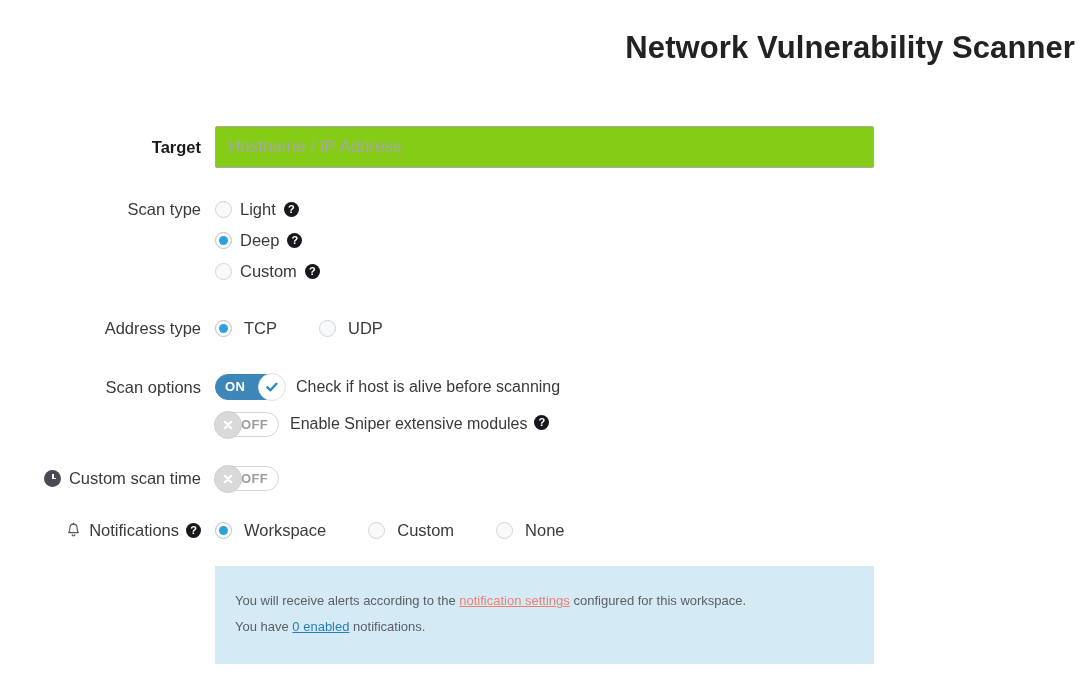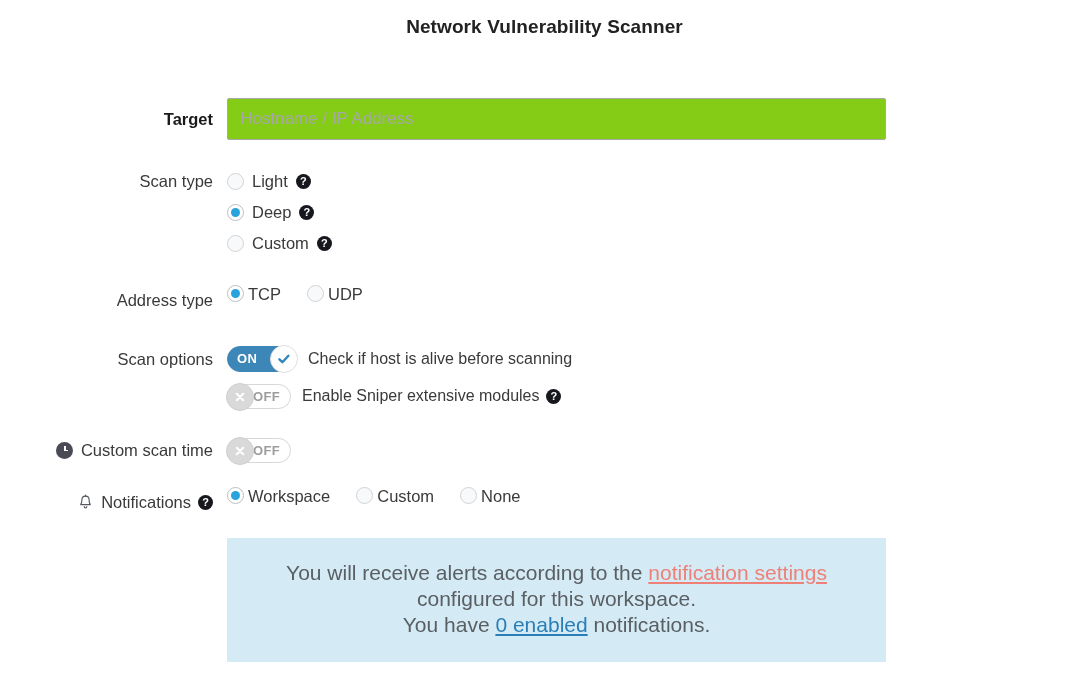--- a/index.html
+++ b/index.html
@@ -9,38 +9,37 @@
   }
   body {
     width: 1089px;
     height: 697px;
     font-family: "Liberation Sans", sans-serif;
     color: #333333;
     overflow: hidden;
     position: relative;
   }
   .page-title {
-    text-align: center;
-    font-size: 19px;
+    text-align: right;
+    font-size: 31px;
     font-weight: bold;
     color: #222222;
-    margin: 0;
+    margin: 14px;
     padding-top: 16px;
     letter-spacing: 0.1px;
   }
 
   .form {
     margin-top: 60px;
   }
 
   .form-row {
     display: flex;
     align-items: flex-start;
     margin-bottom: 0;
-    padding-left: 12px;
   }
   .label-col {
     width: 215px;
     text-align: right;
     padding-right: 14px;
     box-sizing: border-box;
     font-size: 16.5px;
     color: #3a3a3a;
     display: flex;
     justify-content: flex-end;
@@ -101,23 +100,23 @@
     background: #29a3dd;
   }
   .radio-label {
     font-size: 16.5px;
     color: #3a3a3a;
     white-space: nowrap;
   }
 
   .inline-radios {
     display: flex;
-    align-items: flex-start;
+    align-items: center;
     height: 31px;
-    gap: 4px;
+    gap: 12px;
   }
   .inline-radios .spacer { width: 18px; }
 
   
   .help-icon {
     width: 15px; height: 15px;
     border-radius: 50%;
     background: #16181d;
     color: #ffffff;
     font-size: 11px;
@@ -182,21 +181,20 @@
   }
   .toggle.off .knob {
     left: -2px;
     background: #d9d9d9;
     border: 1px solid #d0d0d0;
   }
   .toggle-desc {
     font-size: 16px;
     color: #3a3a3a;
     display: flex;
-    align-items: center;
     gap: 7px;
   }
 
   .scan-options-stack .toggle-line + .toggle-line { margin-top: 3px; }
 
   
   .toggle-sm { width: 64px; height: 25px; }
 
   
   .clock-icon {
@@ -224,24 +222,23 @@
 
   
   .info-box {
     width: 659px;
     background: #d4eaf4;
     margin-top: 20px;
     padding: 22px 20px 24px 20px;
     box-sizing: border-box;
   }
   .info-line {
-    font-size: 21px;
+    font-size: 13px;
     color: #5a5f63;
     line-height: 26px;
-    text-align: center;
   }
   .link-salmon { color: #ef8077; }
   .link-blue { color: #2a7fb8; text-decoration: underline; }
 
   .row-gap-lg { margin-top: 26px; }
   .row-gap-md { margin-top: 20px; }
 </style>
 </head>
 <body>
 

